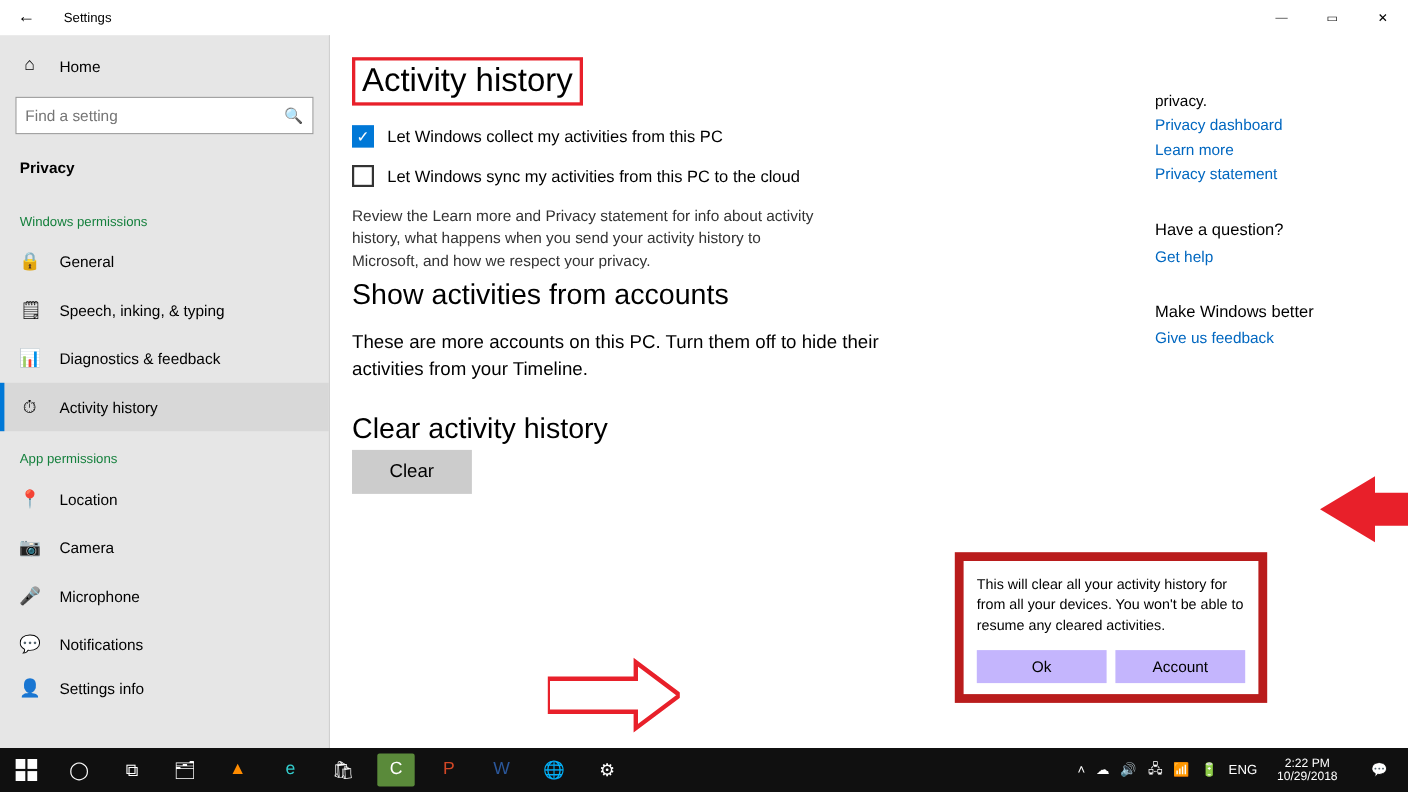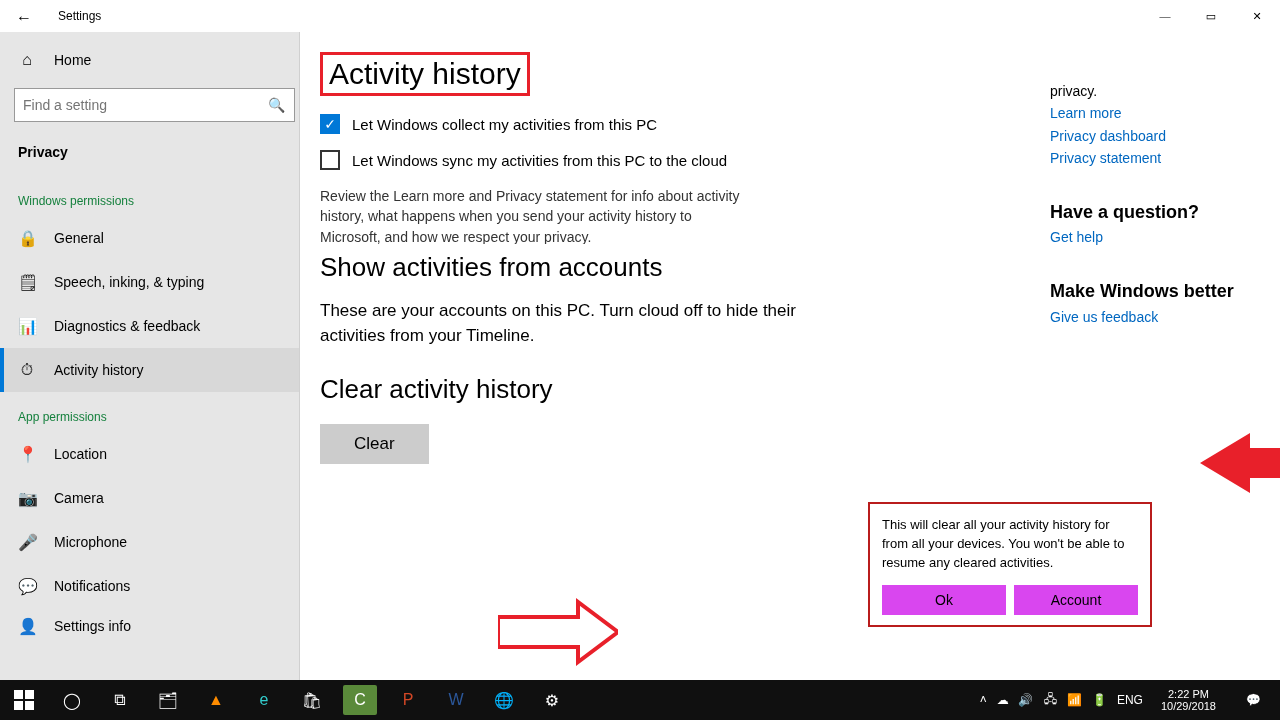--- a/index.html
+++ b/index.html
@@ -9,21 +9,21 @@
 .titlebar .title{padding-left:10px}
 .titlebar .spacer{flex:1}
 .winbtn{width:46px;height:32px;display:flex;align-items:center;justify-content:center;font-size:11px;font-family:"Segoe MDL2 Assets","Segoe UI Symbol"}
 .content{display:flex;height:calc(720px - 32px - 40px)}
 .sidebar{width:300px;background:#e6e6e6;padding-top:6px;border-right:1px solid #d0d0d0;height:100%;overflow:hidden}
 .sidebar .item{display:flex;align-items:center;height:44px;padding:0 18px;font-size:14px;color:#000;gap:18px}
 .sidebar .item.small{height:36px}
 .sidebar .item .icn{width:18px;text-align:center;font-size:16px}
 .sidebar .item.active{border-left:4px solid #0078d7;padding-left:14px;background:#d8d8d8}
 .sidebar .section{padding:18px 18px 8px 18px;font-size:12px;color:#15803d}
-.searchwrap{margin:6px 4px 12px 14px;height:34px;border:1px solid #999;display:flex;align-items:center;padding:0 8px;background:#fff}
+.searchwrap{margin:6px 14px 12px 14px;height:34px;border:1px solid #999;display:flex;align-items:center;padding:0 8px;background:#fff}
 .searchwrap input{flex:1;border:none;outline:none;font-size:14px;background:transparent}
 .searchwrap .sicn{font-size:14px;color:#555}
 .privacy-label{padding:10px 18px 16px 18px;font-weight:600;font-size:14px}
 .main{flex:1;padding:20px 30px 0 20px;position:relative;overflow:hidden}
 h1.page-title{font-weight:400;font-size:30px;margin-bottom:18px;display:inline-block;padding:2px 6px}
 .redbox{border:3px solid #e8202a}
 .chkrow{display:flex;align-items:center;gap:12px;margin-bottom:16px;font-size:15px}
 .chk{width:20px;height:20px;border:2px solid #333;display:flex;align-items:center;justify-content:center;font-size:14px;color:#fff}
 .chk.checked{background:#0078d7;border-color:#0078d7}
 .desc{font-size:14px;color:#333;max-width:430px;line-height:1.45;margin-bottom:8px;max-height:58px;overflow:hidden}
@@ -32,30 +32,30 @@
 .accrow{display:flex;align-items:center;gap:20px;margin-bottom:30px}
 .mslogo{width:46px;height:46px;display:grid;grid-template-columns:1fr 1fr;grid-template-rows:1fr 1fr;gap:4px}
 .mslogo div:nth-child(1){background:#f25022}
 .mslogo div:nth-child(2){background:#7fba00}
 .mslogo div:nth-child(3){background:#00a4ef}
 .mslogo div:nth-child(4){background:#ffb900}
 .email{font-size:17px;flex:0 0 280px;text-align:center}
 .toggle{width:48px;height:22px;border-radius:11px;background:#0078d7;position:relative}
 .toggle::after{content:"";position:absolute;right:3px;top:3px;width:16px;height:16px;border-radius:50%;background:#fff}
 .togglelabel{font-size:17px;margin-left:10px}
-.clearhdr{font-size:26px;font-weight:400;margin:18px 0 19px 0}
+.clearhdr{font-size:26px;font-weight:400;margin:18px 0 4px 0}
 .clearbtn{padding:10px 34px;background:#ccc;border:none;font-size:17px}
 .rightpane{position:absolute;right:30px;top:48px;width:200px;font-size:14px;line-height:1.6}
 .rightpane a{color:#0067c0;text-decoration:none;display:block}
-.rightpane .hdr{font-weight:700;color:#000;margin-top:20px;font-size:18px}
+.rightpane .hdr{font-weight:400;color:#000;margin-top:20px;font-size:15px}
 .rightpane .tinyhdr{margin-top:28px}
-.dialog{position:absolute;left:568px;top:470px;width:284px;border:2px solid #b91c1c;background:#fff;padding:12px 12px 10px 12px}
+.dialog{position:absolute;left:568px;top:470px;width:284px;border:8px solid #b91c1c;background:#fff;padding:12px 12px 10px 12px}
 .dialog p{font-size:13px;line-height:1.45;margin-bottom:12px}
 .dialog .btns{display:flex;gap:8px}
-.dialog button{flex:1;padding:7px 0;background:#d946ef;border:none;font-size:14px}
+.dialog button{flex:1;padding:7px 0;background:#c4b5fd;border:none;font-size:14px}
 .arrow-solid{position:absolute;left:900px;top:398px;width:160px;height:66px}
 .arrow-outline{position:absolute;left:198px;top:565px;width:120px;height:70px}
 .taskbar{position:absolute;bottom:0;left:0;right:0;height:40px;background:#101010;display:flex;align-items:center;color:#fff;font-size:12px}
 .taskbar .tbicon{width:48px;height:40px;display:flex;align-items:center;justify-content:center;font-size:16px}
 .taskbar .tbicon svg{width:20px;height:20px}
 .taskbar .spacer{flex:1}
 .taskbar .tray{display:flex;align-items:center;gap:10px;padding-right:6px}
 .taskbar .clock{line-height:1.1;text-align:center;font-size:11px;padding:0 8px}
 .notif{width:40px;height:40px;display:flex;align-items:center;justify-content:center}
 </style>
@@ -130,30 +130,30 @@
       <span>Let Windows collect my activities from this PC</span>
     </div>
     <div class="chkrow">
       <div class="chk"></div>
       <span>Let Windows sync my activities from this PC to the cloud</span>
     </div>
 
     <p class="desc">Review the Learn more and Privacy statement for info about activity history, what happens when you send your activity history to Microsoft, and how we respect your privacy.</p>
 
     <h2 class="subhead">Show activities from accounts</h2>
-    <p class="accdesc">These are your accounts on this PC. Turn cloud off to hide their activities from your Timeline.</p>
+    <p class="accdesc">These are more accounts on this PC. Turn them off to hide their activities from your Timeline.</p>
 
 
     <h2 class="clearhdr">Clear activity history</h2>
     <button class="clearbtn">Clear</button>
 
     <div class="rightpane">
       <span>privacy.</span>
+      <a>Privacy dashboard</a>
       <a>Learn more</a>
-      <a>Privacy dashboard</a>
       <a>Privacy statement</a>
       <div class="hdr tinyhdr">Have a question?</div>
       <a>Get help</a>
       <div class="hdr tinyhdr">Make Windows better</div>
       <a>Give us feedback</a>
     </div>
 
     
     <svg class="arrow-solid" viewBox="0 0 160 66">
       <polygon points="0,33 50,3 50,18 160,18 160,48 50,48 50,63" fill="#e8202a"></polygon>

